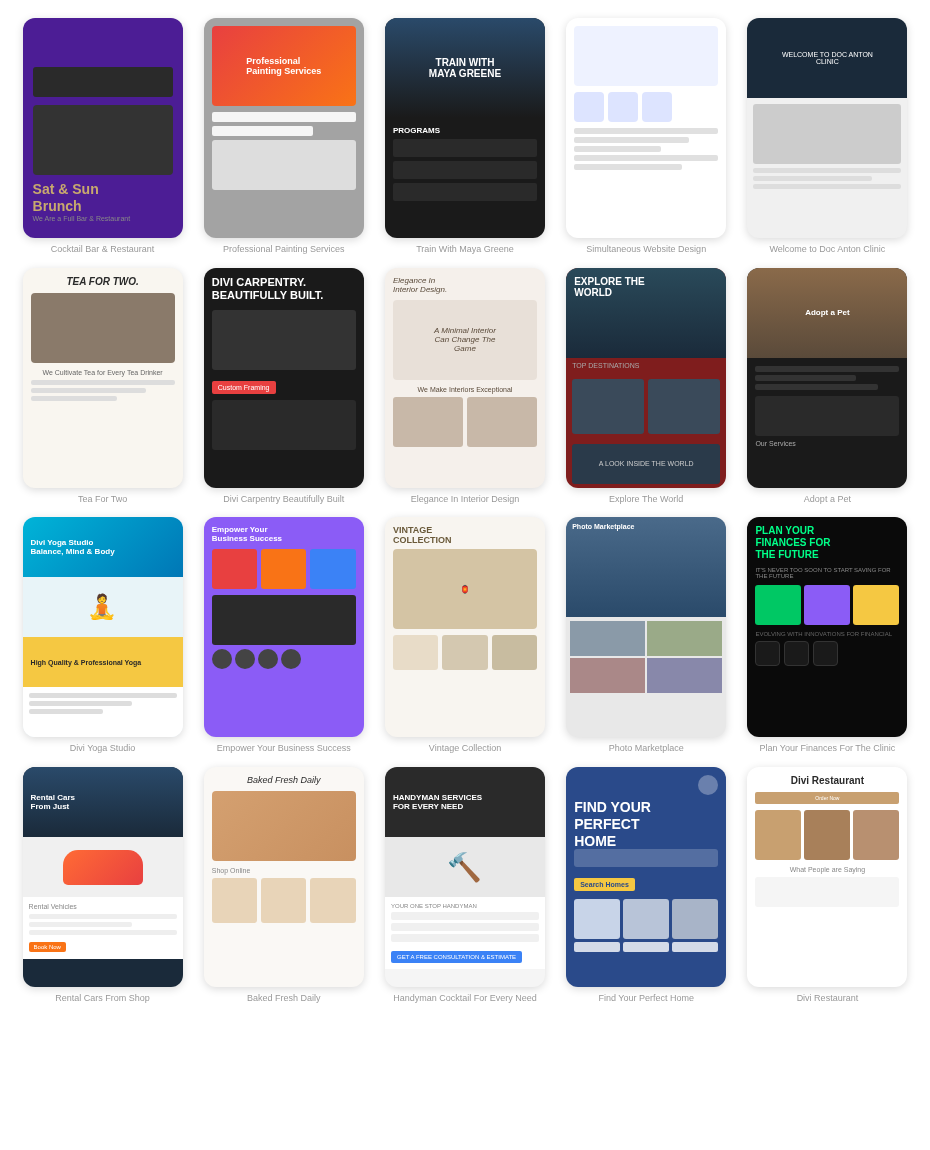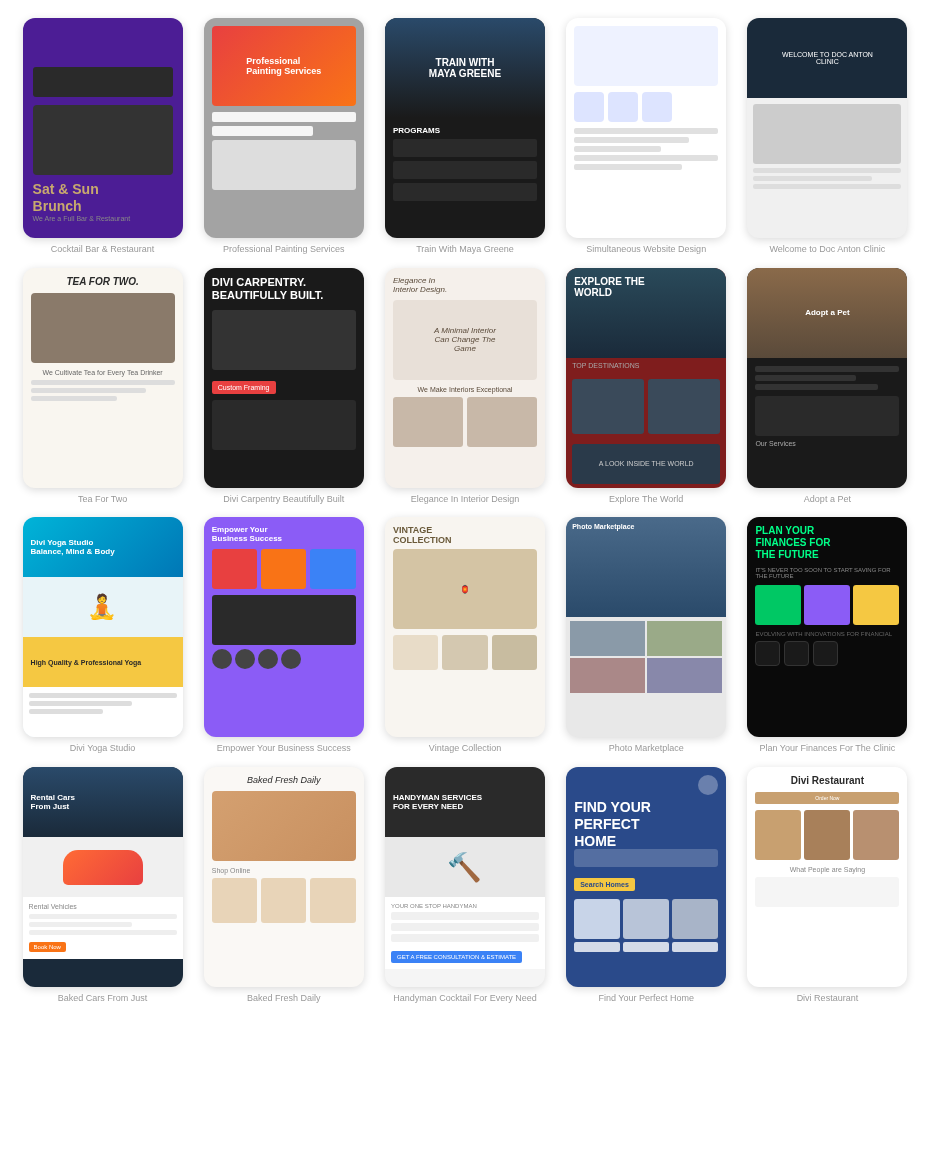--- a/index.html
+++ b/index.html
@@ -506,21 +506,21 @@
       <div class="bottom">
         <div style="color:#888;font-size:7px;margin-bottom:4px;">Rental Vehicles</div>
         <div class="rental-lines">
           <div class="rl"></div>
           <div class="rl" style="width:70%"></div>
           <div class="rl"></div>
         </div>
         <div style="background:#f97316;color:white;font-size:6px;padding:2px 5px;border-radius:2px;margin-top:4px;display:inline-block;">Book Now</div>
       </div>
     </div>
-    <div class="label-text">Baked Cars From Just</div>
+    <div class="label-text">Rental Cars From Shop</div>
   </div>
 
   <div class="card">
     <div class="card-preview preview-bakery">
       <div class="title">Baked Fresh Daily</div>
       <div class="hero-img"></div>
       <div style="color:#888;font-size:7px;margin-bottom:4px;">Shop Online</div>
       <div class="items">
         <div class="bitem"></div>
         <div class="bitem"></div>

